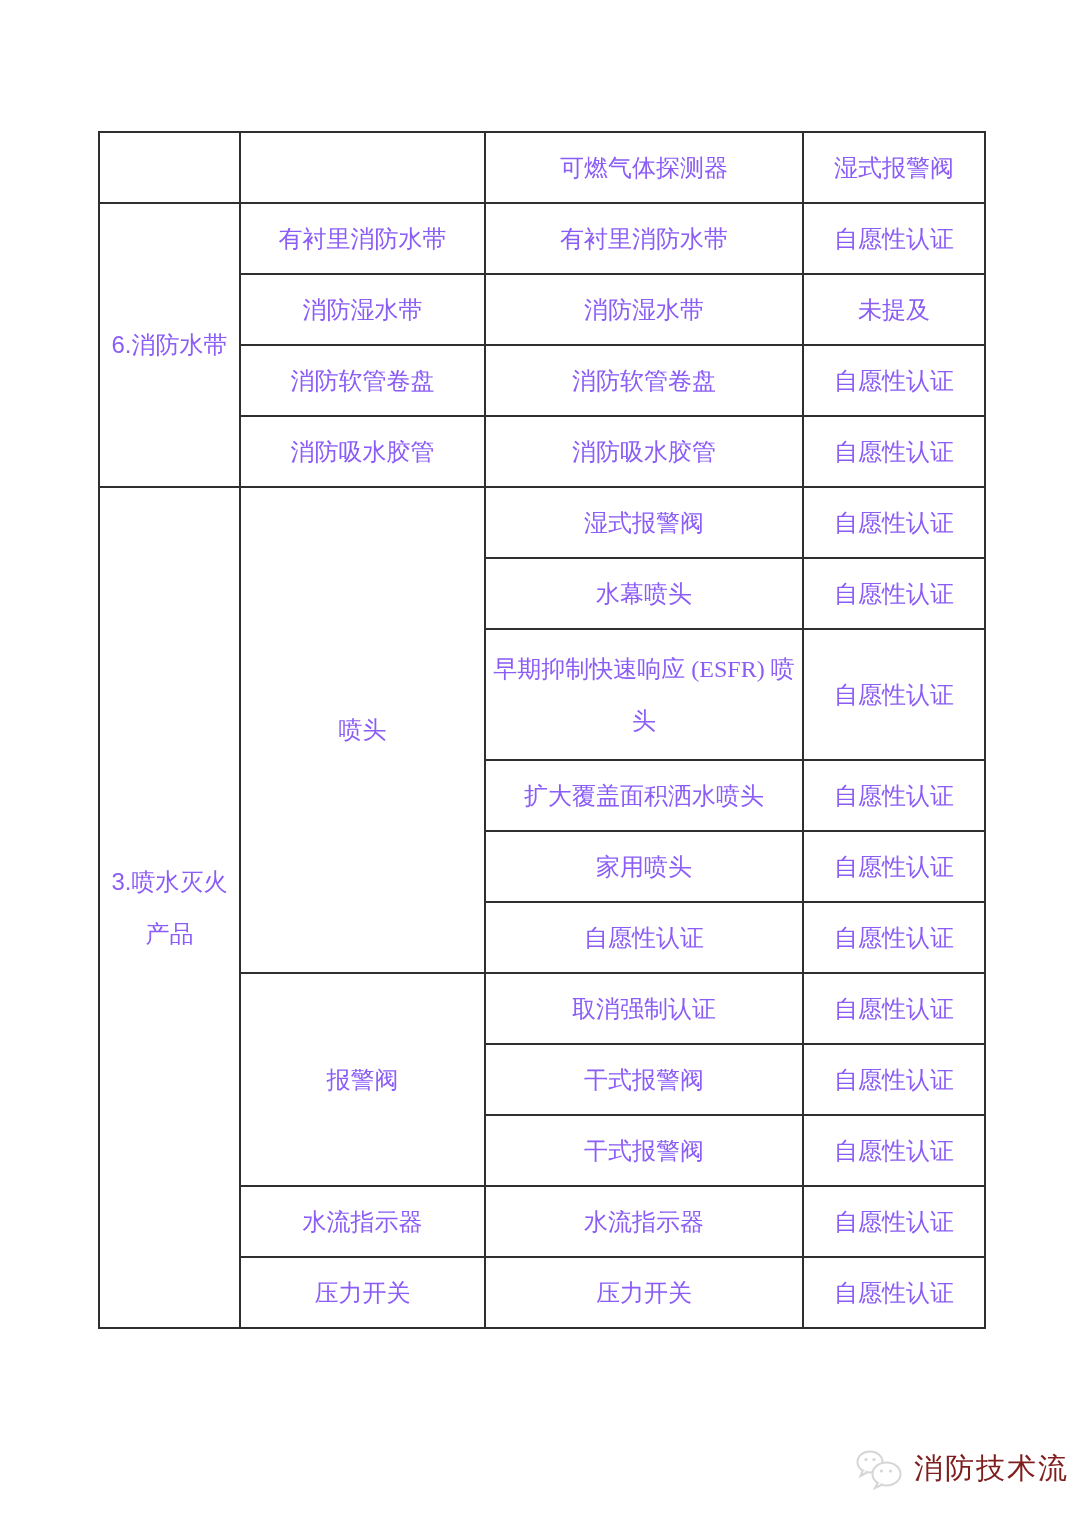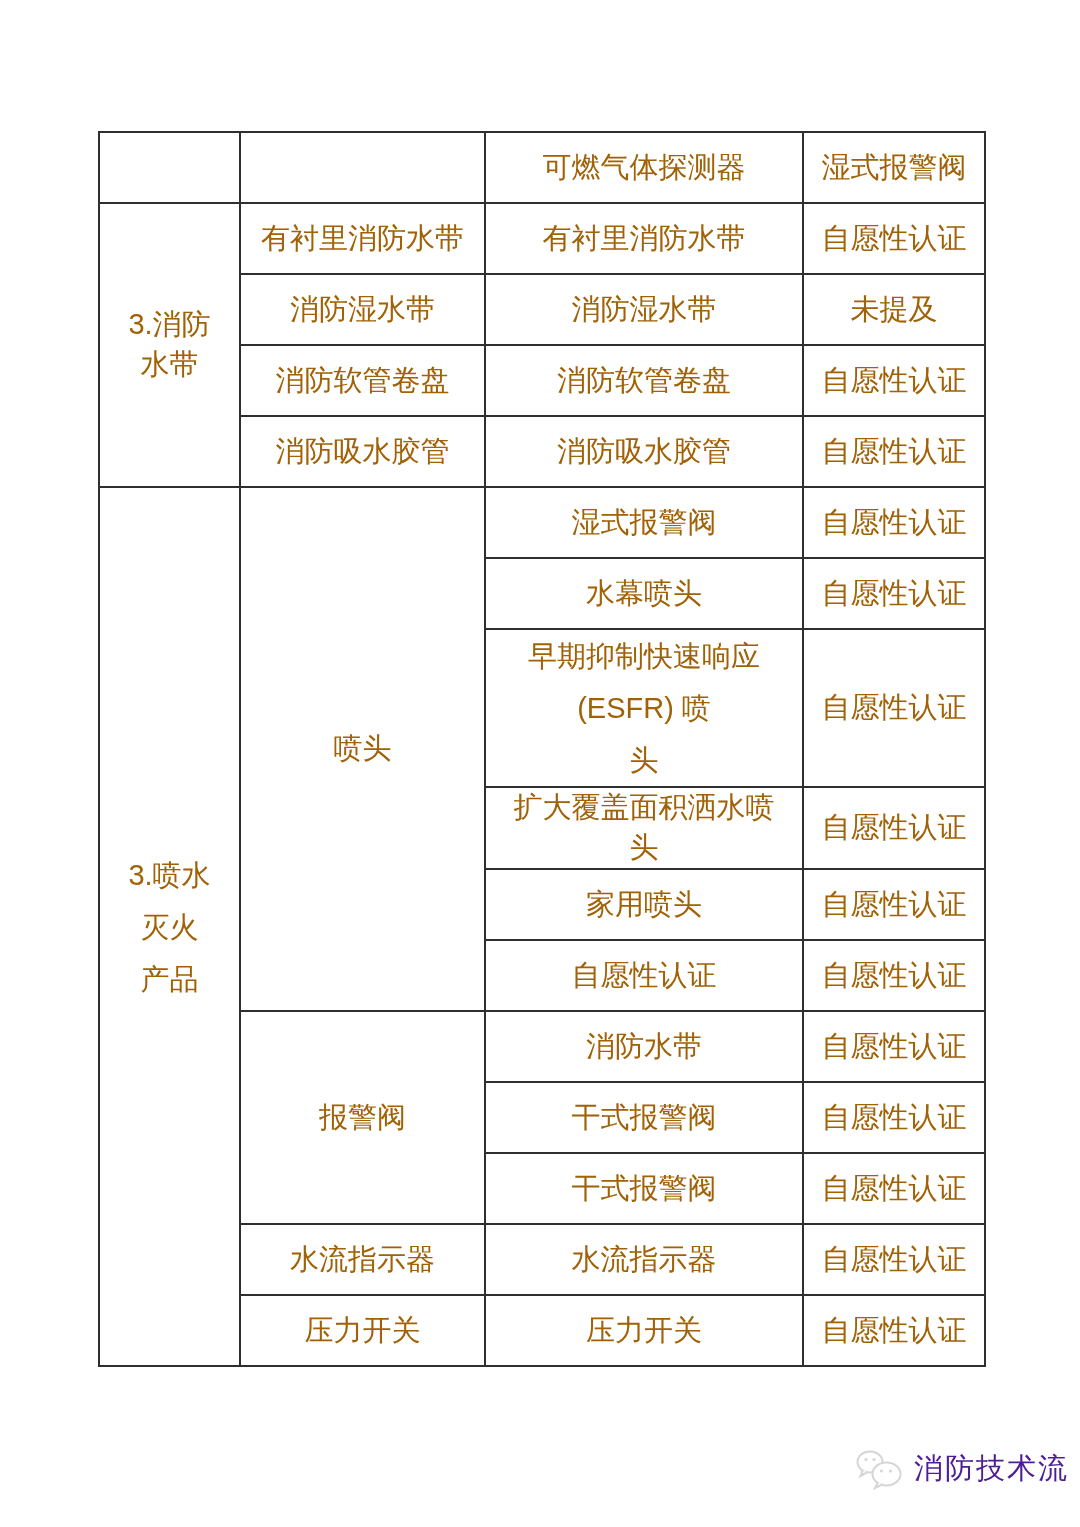--- a/index.html
+++ b/index.html
@@ -16,36 +16,36 @@
     left: 98px;
     top: 131px;
     width: 886px;
     border-collapse: collapse;
     table-layout: fixed;
   }
   .cert-table td {
     border: 2px solid #2f2f2f;
     text-align: center;
     vertical-align: middle;
-    color: #a16207;
-    font-size: 29px;
-    padding: 0 16px;
+    color: #8b5cf6;
+    font-size: 24px;
+    padding: 0 4px;
     overflow: hidden;
   }
   .cert-table tr { height: 71px; }
-  .cert-table tr.tall { height: 131px; }
+  .cert-table tr.tall { height: 131px; font-family: Liberation Serif, serif; }
   .line { display: block; line-height: 52px; }
   .watermark {
     position: absolute;
     left: 855px;
     top: 1448px;
     display: flex;
     align-items: center;
     gap: 9px;
-    color: #4c1d95;
+    color: #7f1d1d;
     font-size: 29px;
     letter-spacing: 2px;
     white-space: nowrap;
   }
   .watermark svg { display: block; }
 </style>
 </head>
 <body>
 
 <div class="page">
@@ -60,21 +60,21 @@
     <tbody>
 
       <tr>
         <td></td>
         <td></td>
         <td>可燃气体探测器</td>
         <td>湿式报警阀</td>
       </tr>
 
       <tr>
-        <td rowspan="4">3.消防水带</td>
+        <td rowspan="4">6.消防水带</td>
         <td>有衬里消防水带</td>
         <td>有衬里消防水带</td>
         <td>自愿性认证</td>
       </tr>
       <tr>
         <td>消防湿水带</td>
         <td>消防湿水带</td>
         <td>未提及</td>
       </tr>
       <tr>
@@ -115,21 +115,21 @@
       <tr>
         <td>家用喷头</td>
         <td>自愿性认证</td>
       </tr>
       <tr>
         <td>自愿性认证</td>
         <td>自愿性认证</td>
       </tr>
       <tr>
         <td rowspan="3">报警阀</td>
-        <td>消防水带</td>
+        <td>取消强制认证</td>
         <td>自愿性认证</td>
       </tr>
       <tr>
         <td>干式报警阀</td>
         <td>自愿性认证</td>
       </tr>
       <tr>
         <td>干式报警阀</td>
         <td>自愿性认证</td>
       </tr>

